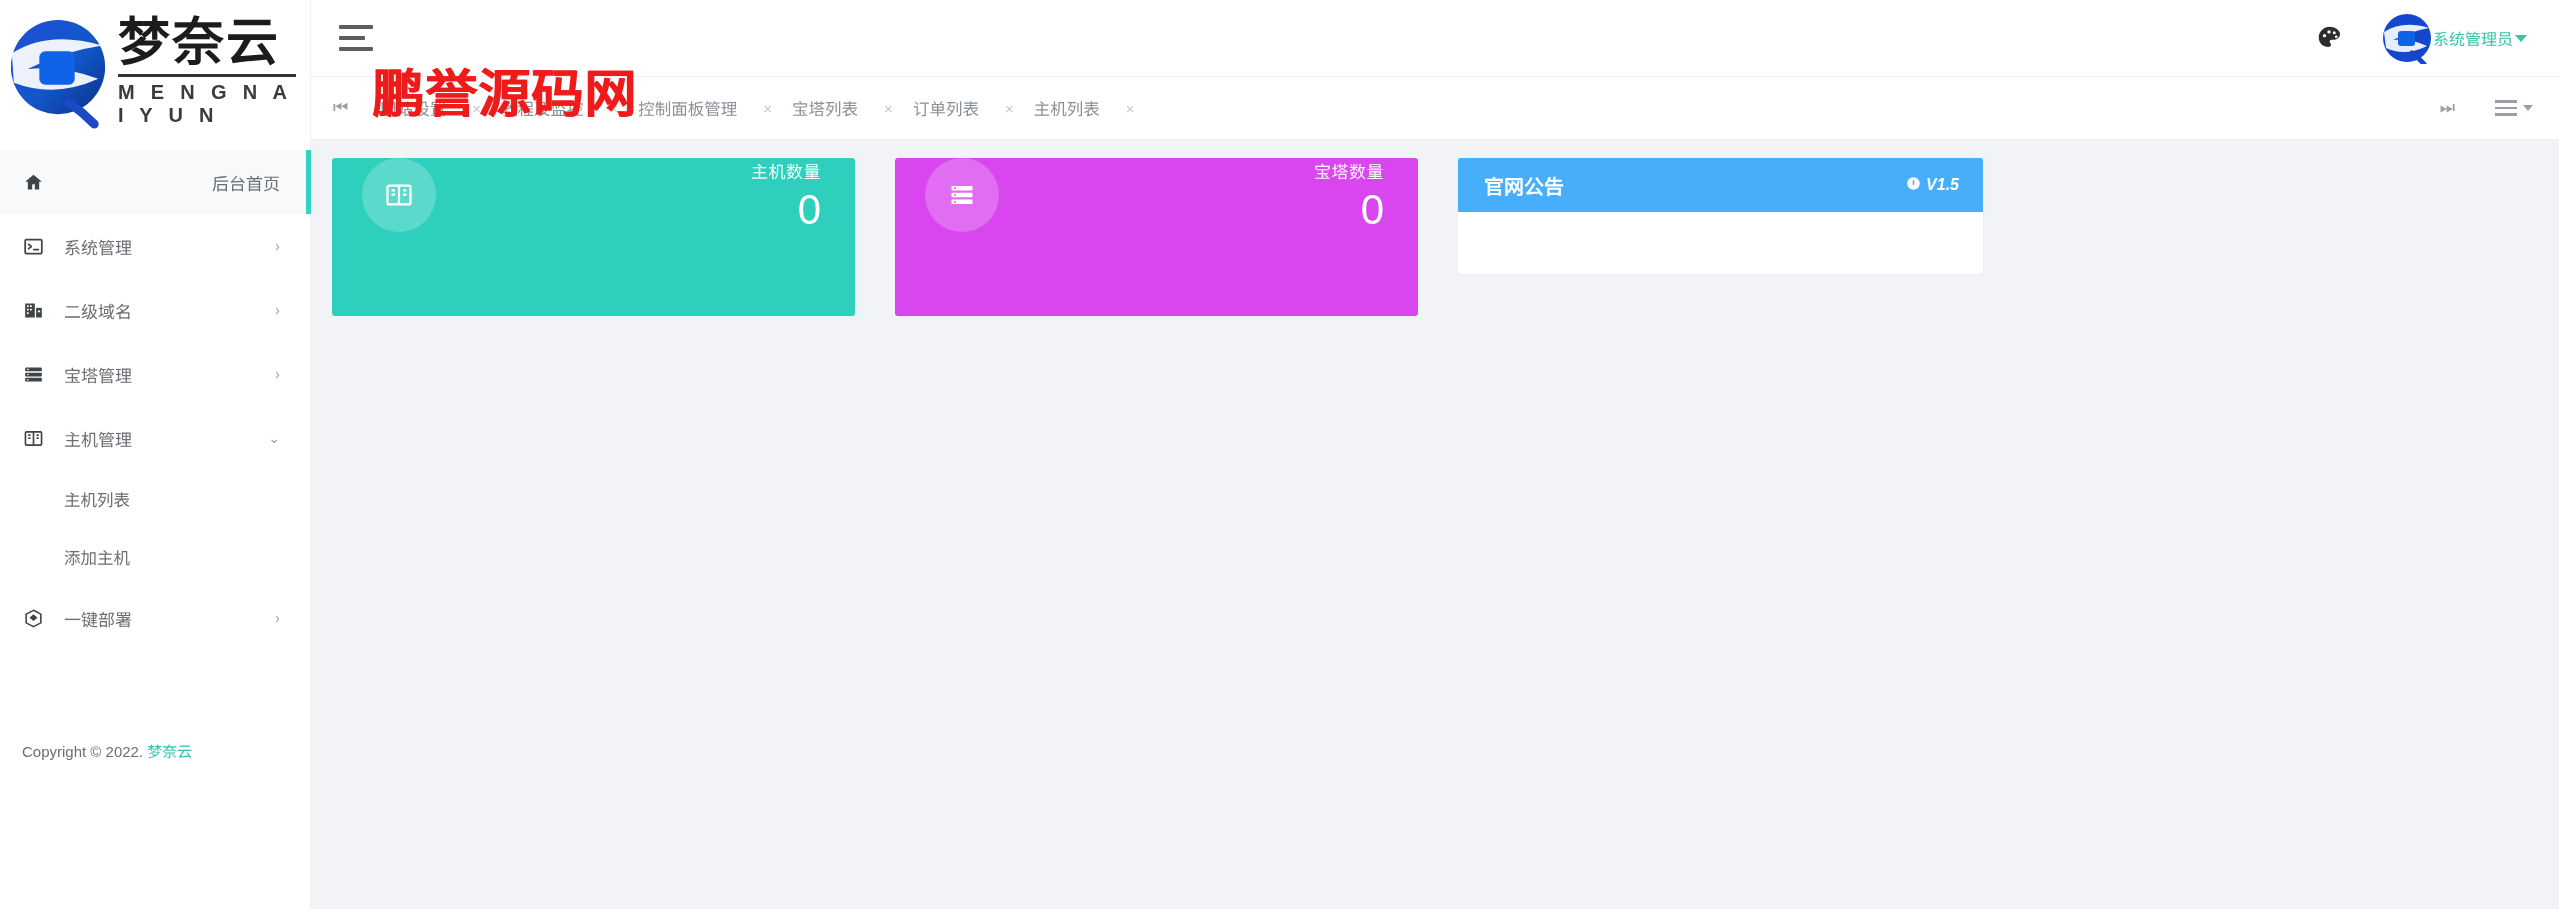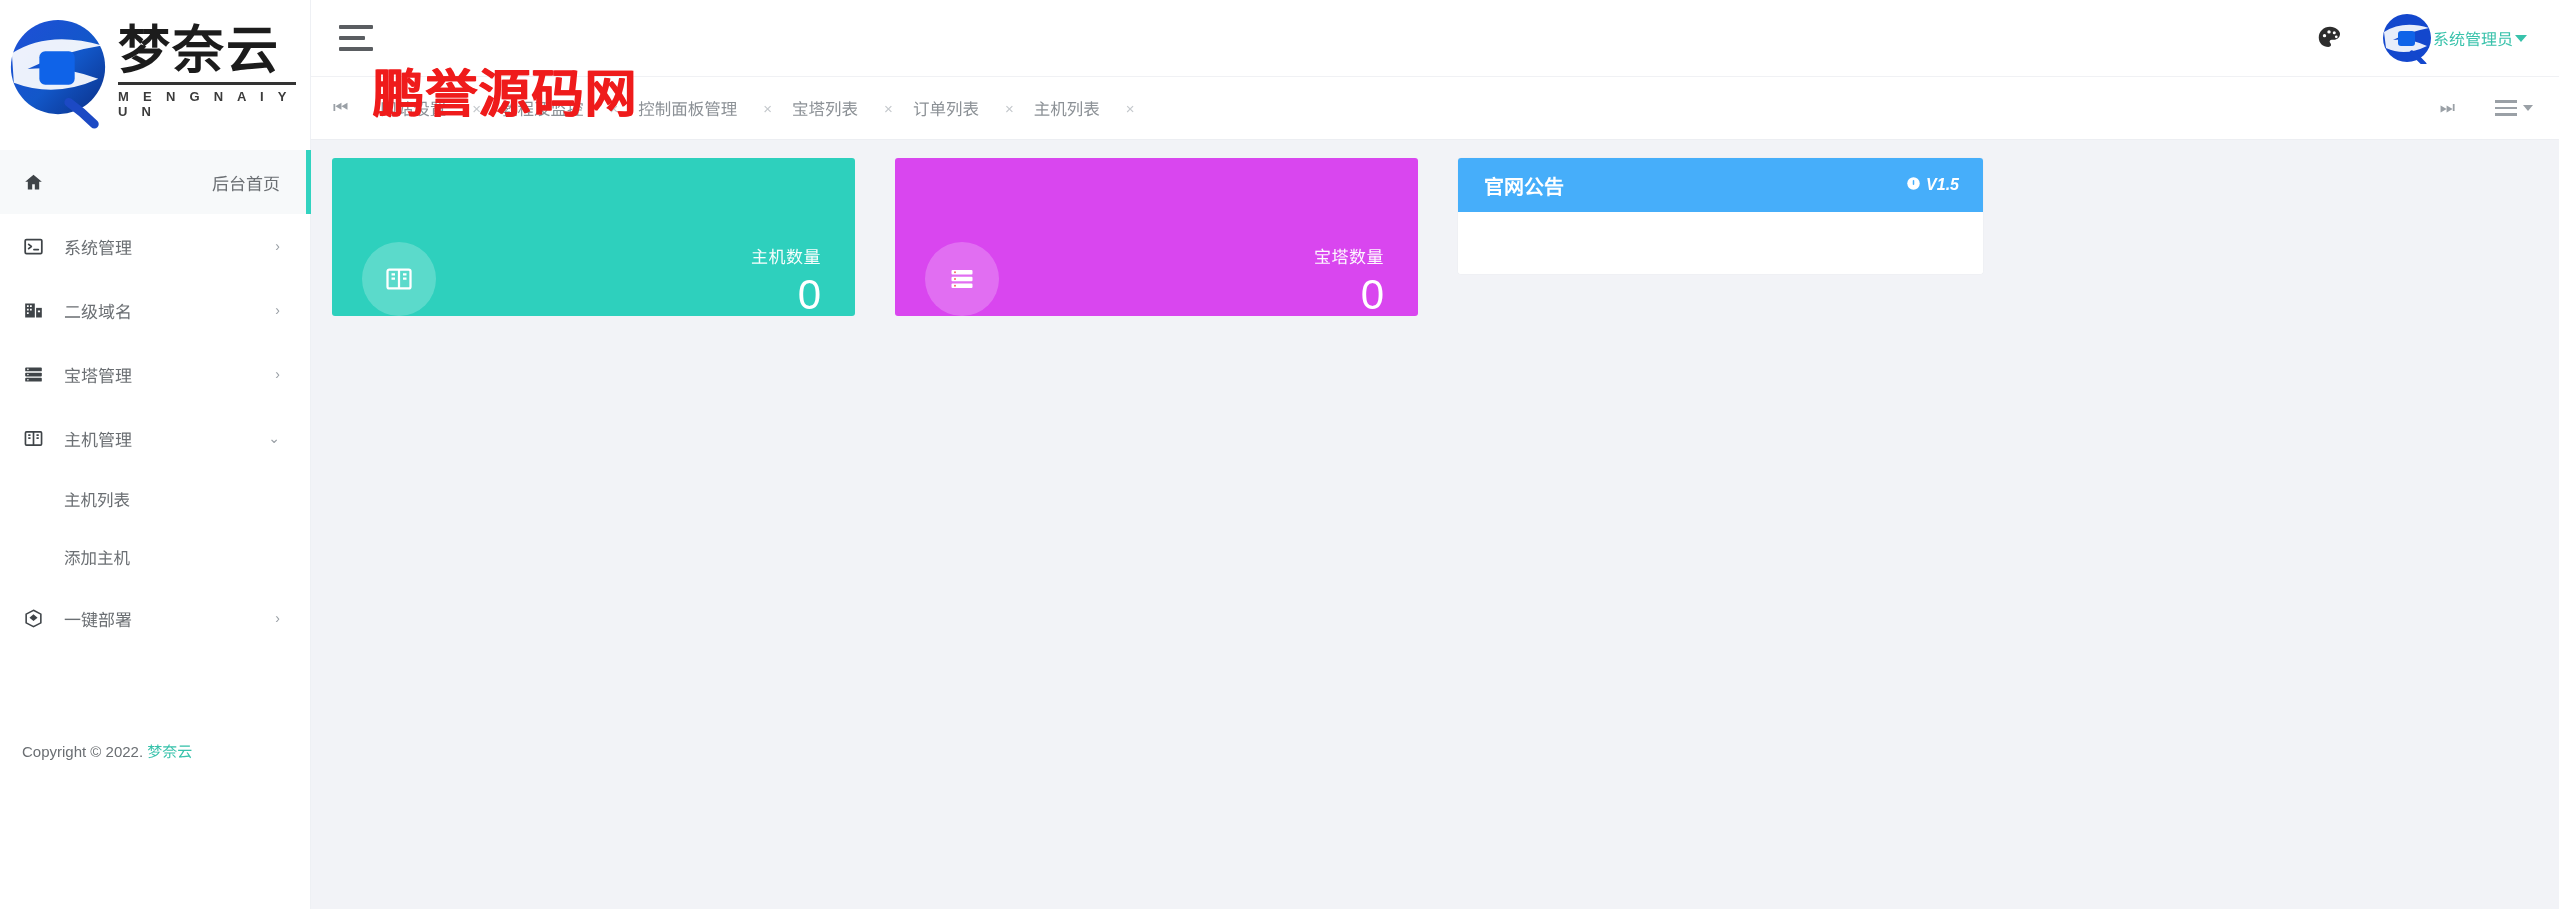--- a/index.html
+++ b/index.html
@@ -32,21 +32,21 @@
   }
   .logo-mark { width: 108px; height: 126px; flex: 0 0 108px; position: relative; }
   .logo-text { display: flex; flex-direction: column; justify-content: center; margin-left: 6px; }
   .logo-cn {
     font-size: 52px; font-weight: 700; color: #1c1c1c;
     letter-spacing: 2px; line-height: 1.05;
     font-family: "DejaVu Sans", "Liberation Sans", sans-serif;
   }
   .logo-rule { height: 3px; background: #333; margin: 5px 0 4px 0; width: 178px; }
   .logo-en {
-    font-size: 13px; letter-spacing: 5.3px; color: #3b3b3b; font-weight: 600;
+    font-size: 20px; letter-spacing: 5.3px; color: #3b3b3b; font-weight: 600;
   }
 
   .nav { padding-top: 8px; }
   .nav-item {
     position: relative;
     display: flex; align-items: center;
     height: 64px;
     padding-left: 18px;
     color: #676a6c;
     font-size: 17px;
@@ -148,21 +148,21 @@
     width: 2248px; height: 769px;
     background: #f2f3f7;
     padding: 18px 0 0 0;
   }
   .cards-row { display: flex; align-items: flex-start; padding-left: 21px; gap: 40px; }
 
   .stat-card {
     width: 523px; height: 158px;
     border-radius: 3px;
     position: relative;
-    display: flex; align-items: flex-end;
+    display: flex; align-items: flex-start;
     padding: 0 34px 0 30px;
     color: #ffffff;
   }
   .stat-card .circle {
     width: 74px; height: 74px; border-radius: 50%;
     background: rgba(255,255,255,0.22);
     display: flex; align-items: center; justify-content: center;
     flex: 0 0 74px;
   }
   .stat-card .texts { margin-left: auto; text-align: right; }

